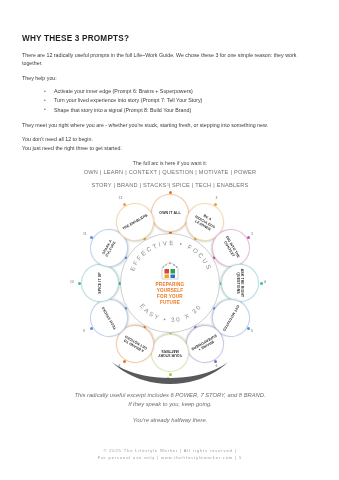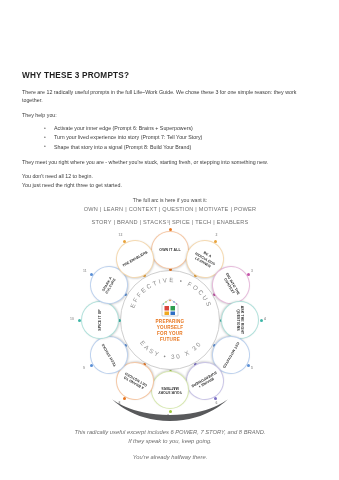--- a/index.html
+++ b/index.html
@@ -4,21 +4,21 @@
 <style>
   html,body{margin:0;padding:0;}
   body{
     width:339px;height:480px;
     background:#ffffff;
     font-family:"Liberation Sans", sans-serif;
     color:#2b2b2b;
     overflow:hidden;
     position:relative;
   }
-  .page{position:absolute;inset:0;padding:16px;margin-top:37px;}
+  .page{position:absolute;inset:0;padding:16px;}
 
   
   .content{position:absolute;left:22px;top:34px;width:296px;}
   .title{
     font-size:8.2px;font-weight:bold;letter-spacing:.2px;
     color:#1f1f1f;margin:0 0 8px 0;
   }
   .para{font-size:5.3px;line-height:8.4px;color:#3a3a3a;margin:0 0 6px 0;}
   .para.tight{margin-bottom:5px;}
   ul.bullets{margin:0 0 6px 0;padding:0 0 0 22px;list-style:none;}

